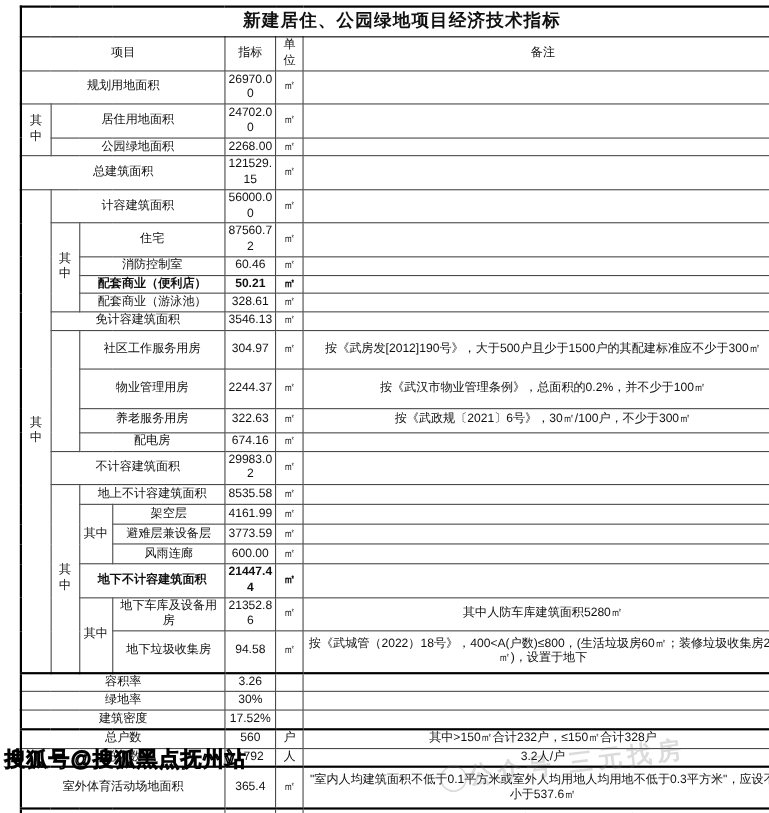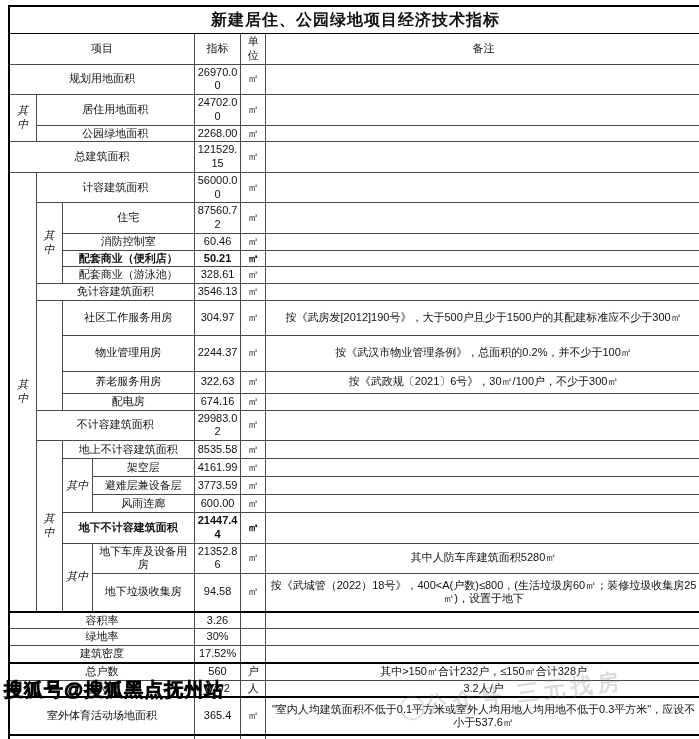--- a/index.html
+++ b/index.html
@@ -1,38 +1,38 @@
 <!DOCTYPE html>
 <html><head>
 <meta charset="utf-8">
 <style>
   html,body{margin:0;padding:0;background:#ffffff;}
   body{font-family:"Liberation Sans","DejaVu Sans",sans-serif;color:#111;}
-  .page{position:relative;width:559px;height:739px;background:#fff;box-sizing:border-box;padding:5px 0 0 8px;}
+  .page{position:relative;width:559px;height:739px;background:#fff;box-sizing:border-box;padding:5px 0 0 18px;}
   table.main{border-collapse:collapse;table-layout:fixed;width:695px;border:2px solid #000;}
   table.main td, table.main th{
     border:1px solid #4a4a4a;
     font-size:11px;
     line-height:1.25;
     padding:1px 2px;
     text-align:center;
     vertical-align:middle;
     overflow:hidden;
     word-break:break-all;
   }
   tr.title-row th{
     border:1px solid #000;
     font-size:16px;
     font-weight:bold;
     height:24px;
     letter-spacing:1px;
   }
   tr.header-row td{height:14px;}
   td.remark{white-space:pre-line;font-size:10.5px;}
-  td.nest{font-size:11px;padding:0;font-style:italic;}
+  td.nest{font-size:11px;padding:0;}
   tr.thick > td{border-top:2px solid #000;}
   .wm-solid{
     position:absolute;left:4px;top:677px;
     font-size:19px;font-weight:normal;letter-spacing:1px;
     color:#ffffff;-webkit-text-stroke:1.4px #000;
     text-shadow:0 0 1px #000;
     white-space:nowrap;pointer-events:none;
   }
   .wm-ghost{
     position:absolute;left:398px;top:680px;

